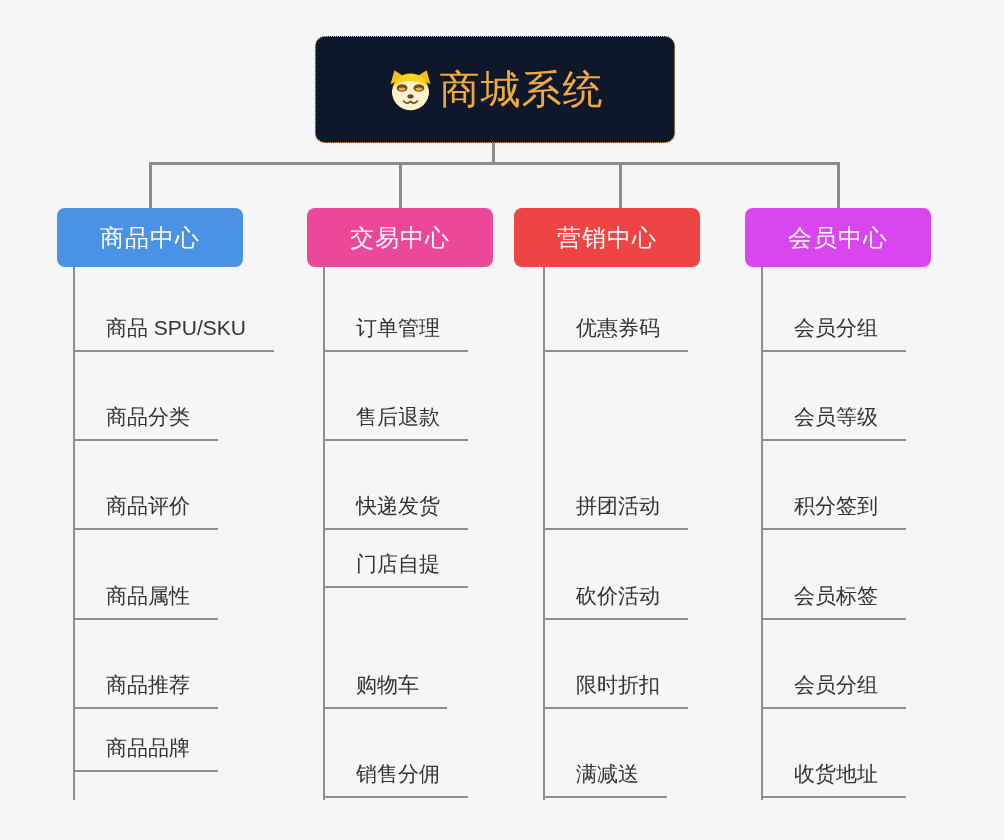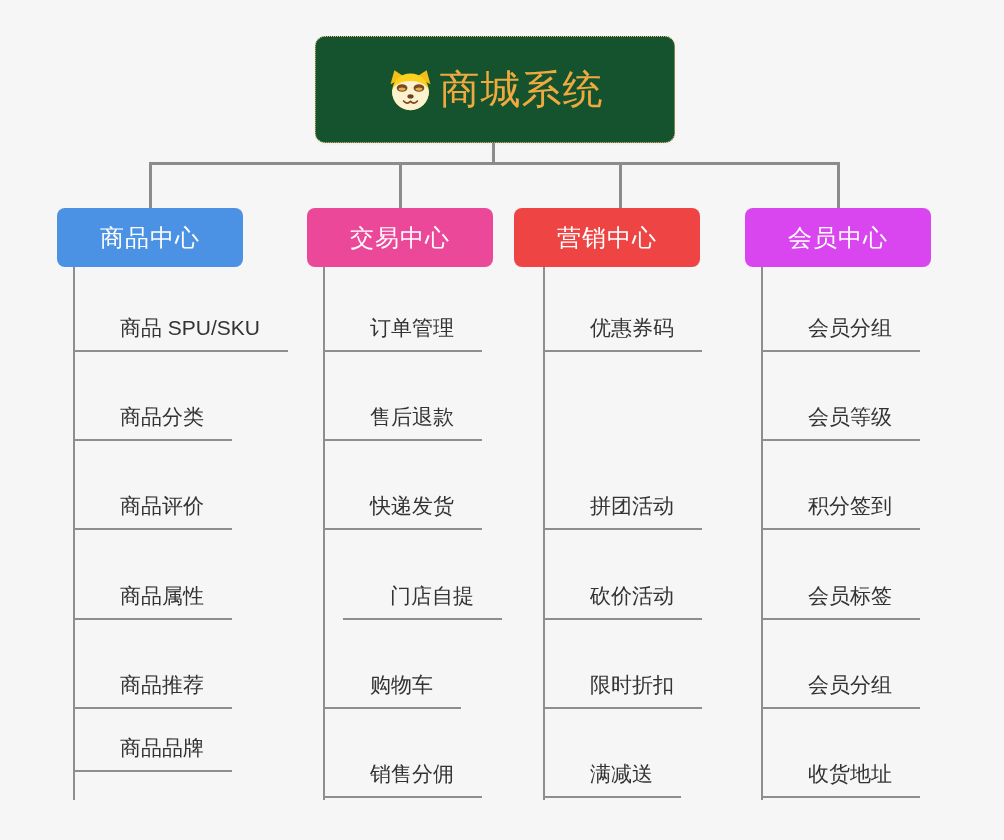--- a/index.html
+++ b/index.html
@@ -3,40 +3,40 @@
 <meta charset="utf-8">
 <style>
   html,body{margin:0;padding:0;background:#f6f6f6;}
   .canvas{
     position:relative;width:1004px;height:840px;background:#f6f6f6;
     font-family:"Liberation Sans",sans-serif;overflow:hidden;
   }
   
   .root-node{
     position:absolute;left:315px;top:36px;width:360px;height:107px;
-    background:#14532d;border:1px dotted #f2ba62;border-radius:10px;
+    background:#0f172a;border:1px dotted #f2ba62;border-radius:10px;
     box-sizing:border-box;display:flex;align-items:center;justify-content:center;
     gap:6px;box-shadow:0 1px 3px rgba(0,0,0,0.04);
   }
   .root-title{font-size:40px;color:#f0a93e;letter-spacing:1px;}
   
   .connector{position:absolute;background:#8c8c8c;}
   
   .branch-node{
     position:absolute;top:208px;width:186px;height:59px;border-radius:8px;
     display:flex;align-items:center;justify-content:center;
     color:#ffffff;font-size:24px;letter-spacing:1px;
   }
   
   .trunk{position:absolute;top:267px;width:2px;height:533px;background:#8e8e8e;}
   
   .leaf{
     position:absolute;box-sizing:border-box;height:48px;
     display:flex;align-items:flex-end;white-space:nowrap;
-    padding:0 28px 8px 47px;border-bottom:2px solid #8e8e8e;
+    padding:0 28px 8px 33px;border-bottom:2px solid #8e8e8e;
     font-size:21px;color:#333333;
   }
 </style>
 </head>
 <body>
 
 <div class="canvas" id="canvas">
 
   <div class="root-node">
     <span style="display:flex;">
@@ -88,21 +88,21 @@
     <div class="trunk" style="left: 323px;"></div>
     <div class="leaf" style="left: 323px; top: 304px;">
       <span>订单管理</span>
     </div>
     <div class="leaf" style="left: 323px; top: 393px;">
       <span>售后退款</span>
     </div>
     <div class="leaf" style="left: 323px; top: 482px;">
       <span>快递发货</span>
     </div>
-    <div class="leaf" style="left: 323px; top: 572px; margin-left: 20px;">
+    <div class="leaf" style="left: 323px; top: 540px;">
       <span>门店自提</span>
     </div>
     <div class="leaf" style="left: 323px; top: 661px;">
       <span>购物车</span>
     </div>
     <div class="leaf" style="left: 323px; top: 750px;">
       <span>销售分佣</span>
     </div>
     <div class="connector" style="left: 619px; top: 162px; width: 3px; height: 46px; background: rgb(140, 140, 140);"></div>
     <div class="branch-node" style="left: 514px; background: #ef4444; text-align: right;">

